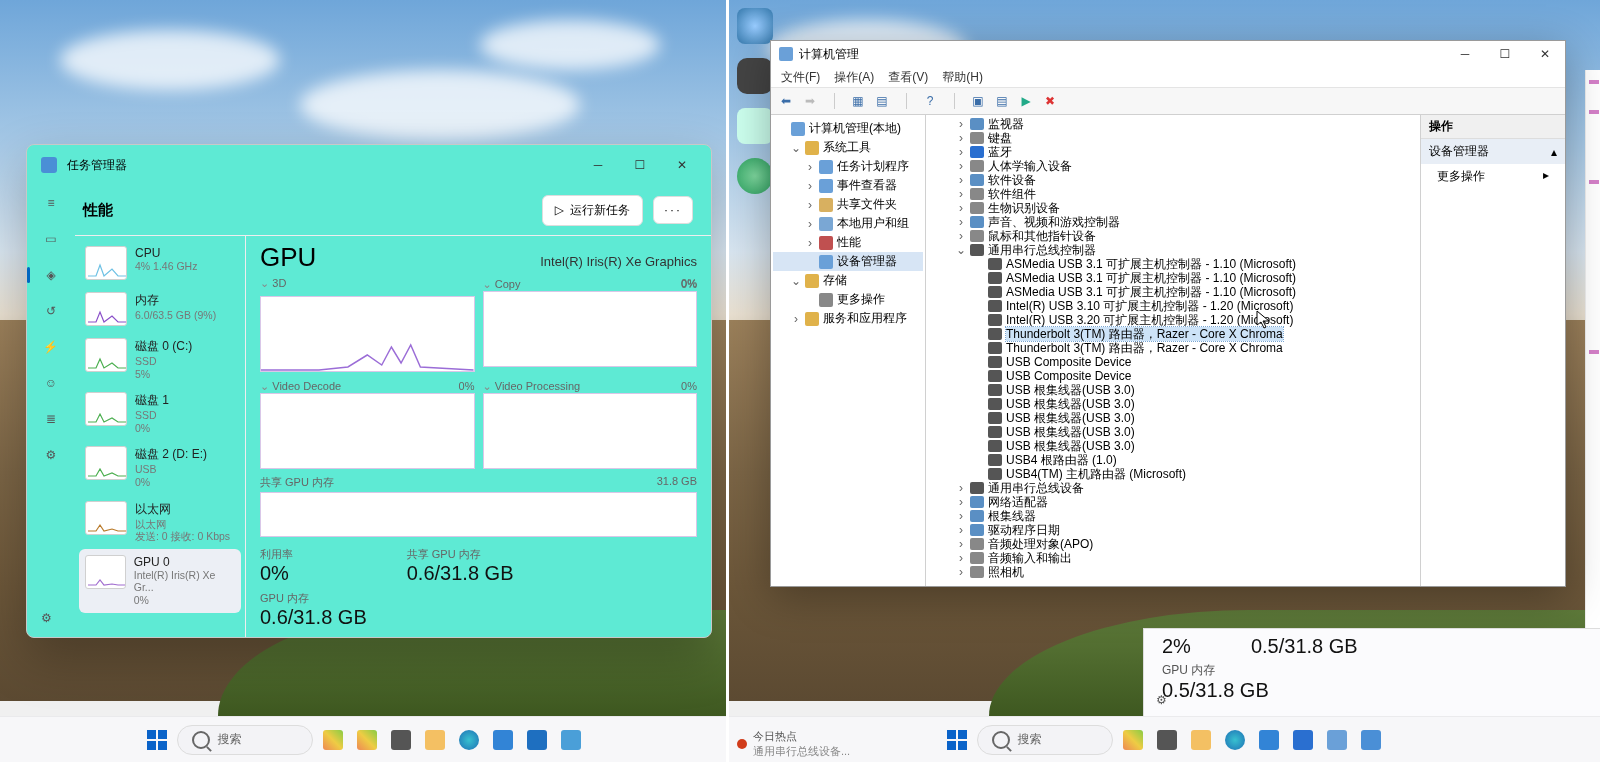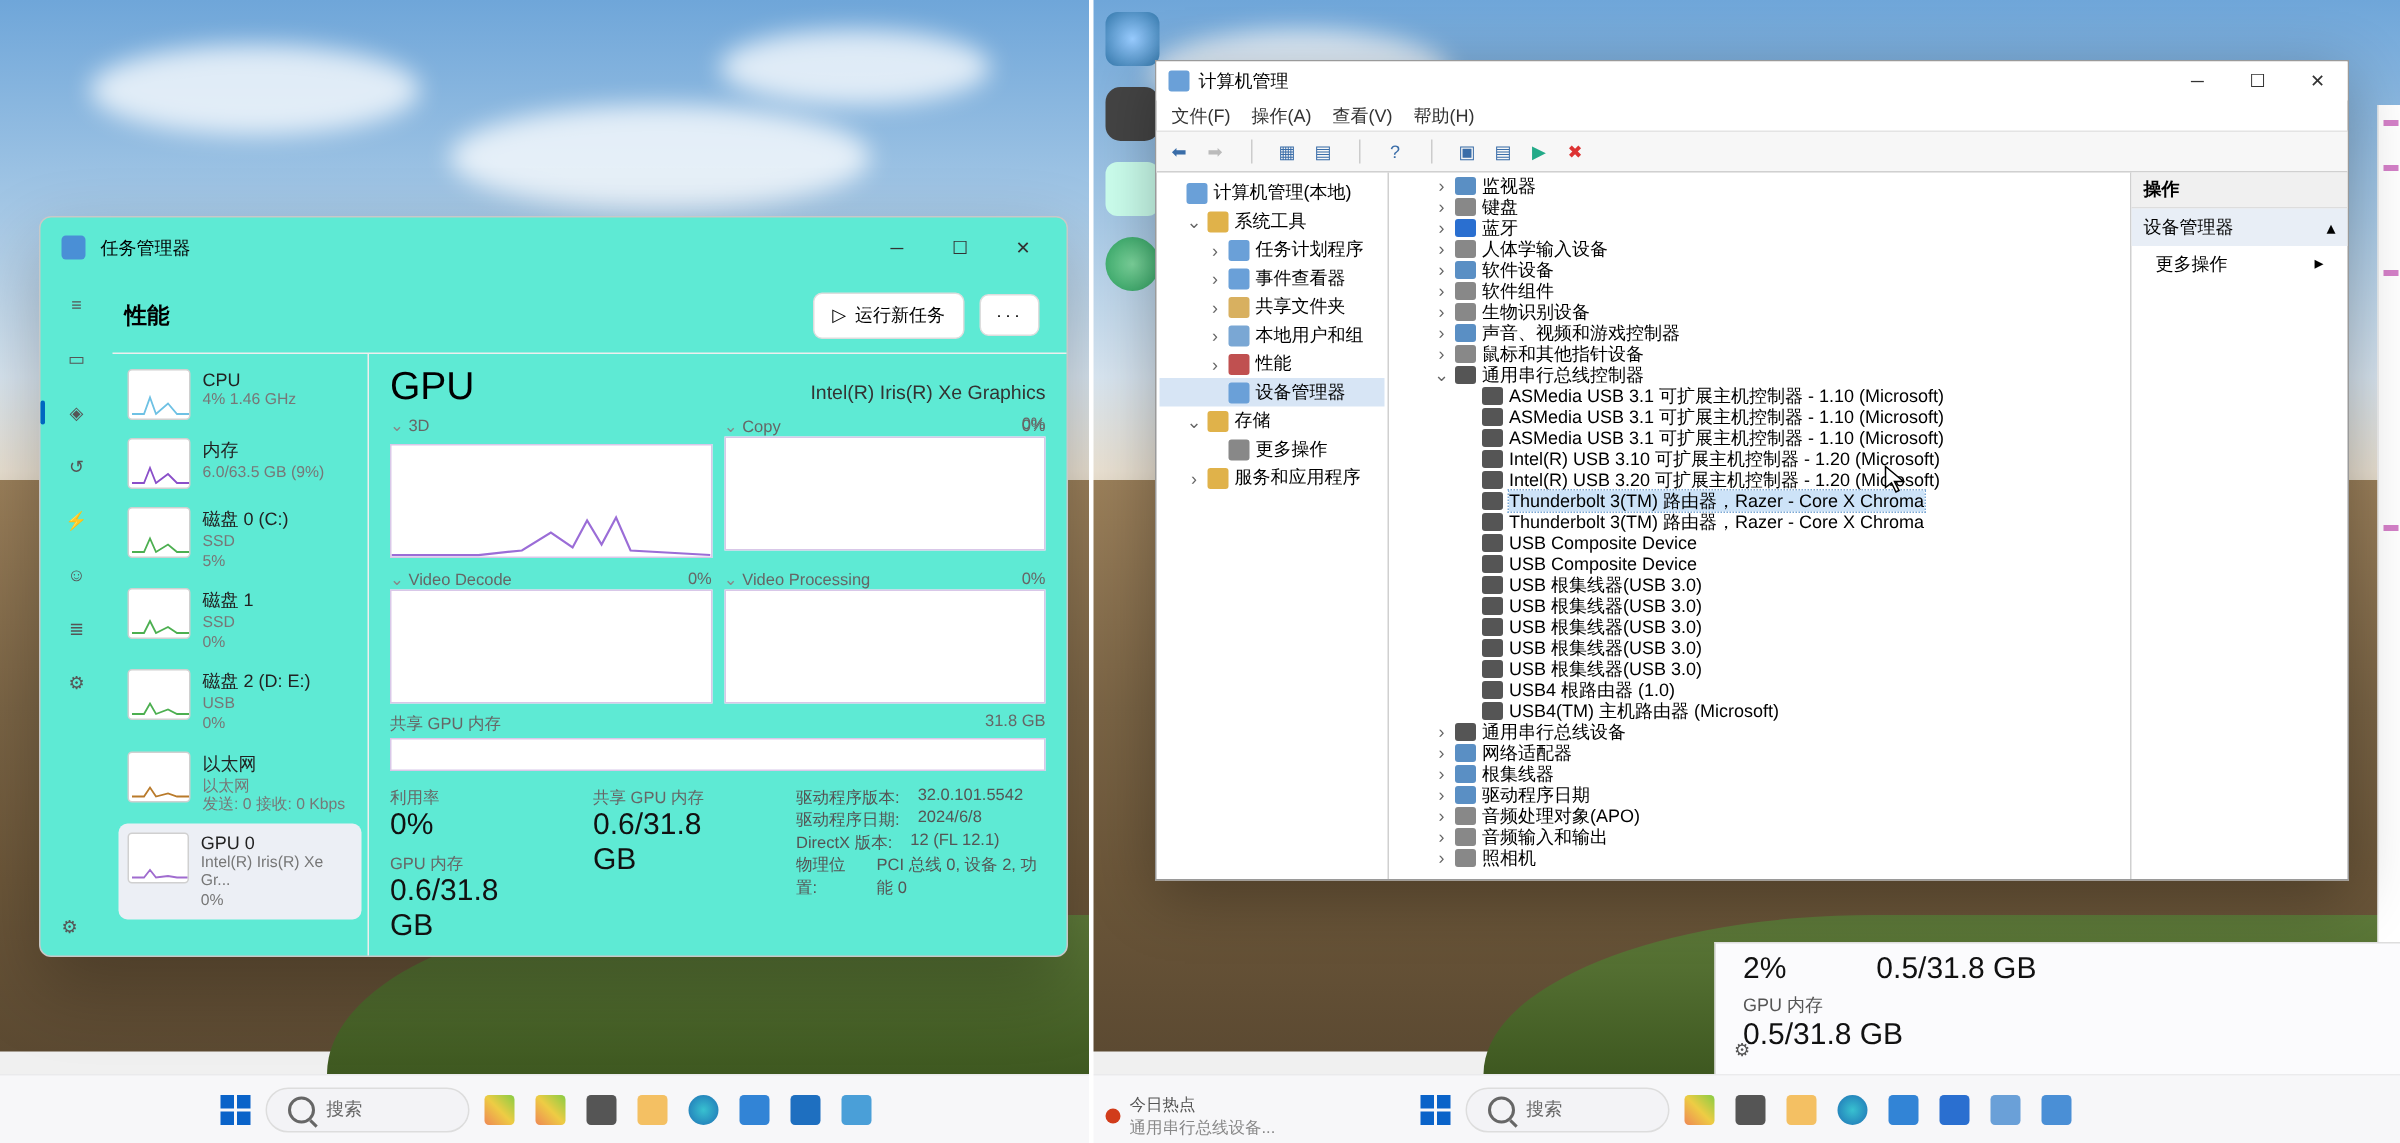--- a/index.html
+++ b/index.html
@@ -275,38 +275,20 @@
                 <div class="blk">
                   <div class="lab">利用率</div>
                   <div class="val">0%</div>
                   <div class="lab" style="margin-top:6px">GPU 内存</div>
                   <div class="val">0.6/31.8 GB</div>
                 </div>
                 <div class="blk">
                   <div class="lab">共享 GPU 内存</div>
                   <div class="val">0.6/31.8 GB</div>
                 </div>
-                <div class="meta">
-                  <div>
-                      <span>驱动程序版本:</span>
-                      <span>32.0.101.5542</span>
-                    </div>
-                  <div>
-                      <span>驱动程序日期:</span>
-                      <span>2024/6/8</span>
-                    </div>
-                  <div>
-                      <span>DirectX 版本:</span>
-                      <span>12 (FL 12.1)</span>
-                    </div>
-                  <div>
-                      <span>物理位置:</span>
-                      <span>PCI 总线 0, 设备 2, 功能 0</span>
-                    </div>
-                </div>
               </div>
             </div>
           </div>
         </div>
       </div>
       <div class="tm-settings">⚙</div>
     </div>
 
     <div class="taskbar">
       <div class="tb-center">

